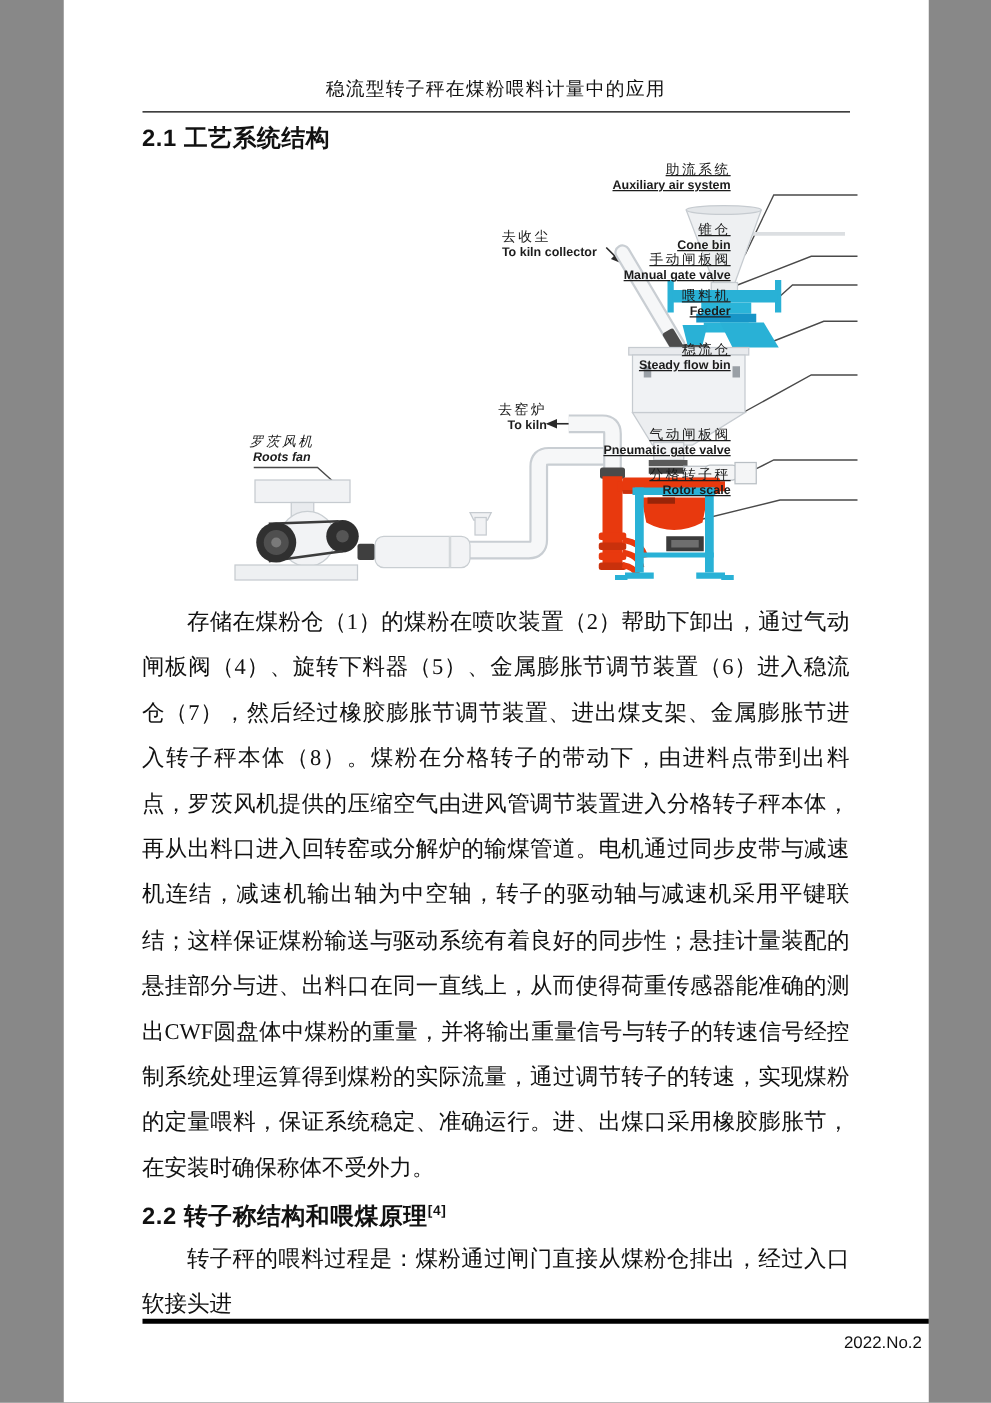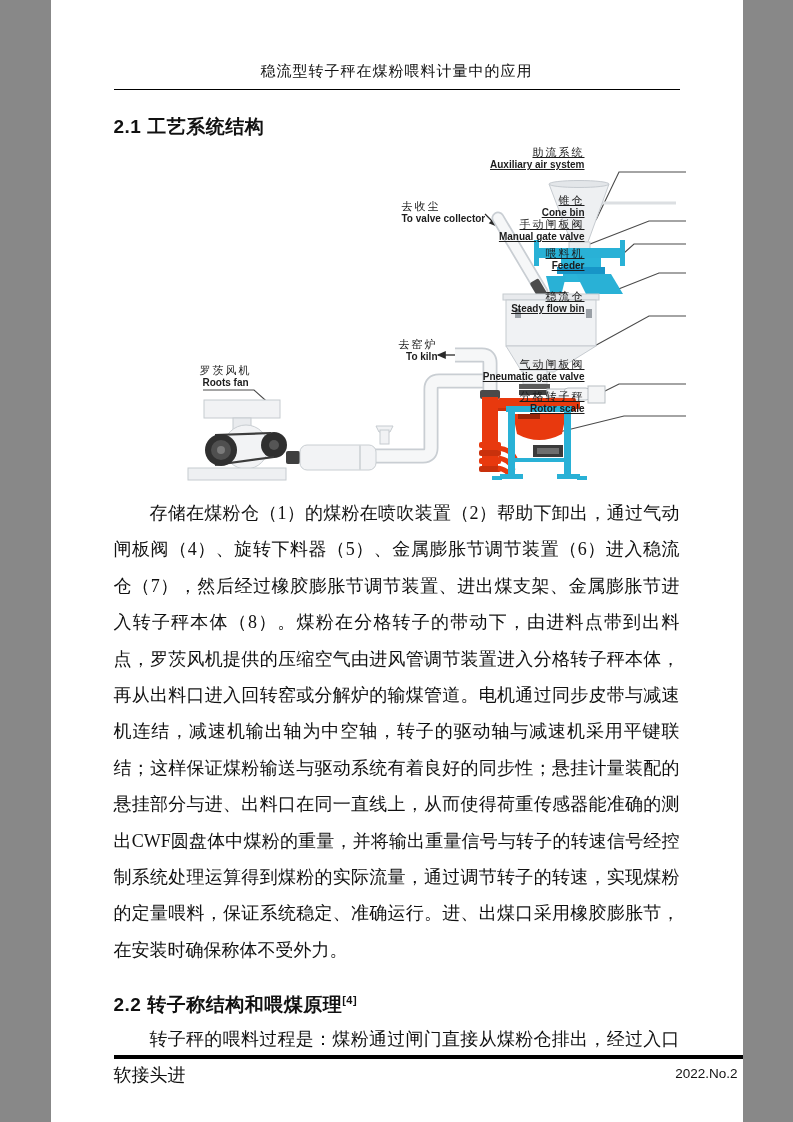--- a/index.html
+++ b/index.html
@@ -12,40 +12,40 @@
     color:#111;
     overflow:hidden;
     box-sizing:border-box;
     padding:0 63px;
   }
   
   .hdr{margin-top:62px;text-align:center;font-size:15px;letter-spacing:1px;
        padding-bottom:8px;border-bottom:1.5px solid #000;}
   
   .sec-h{font-family:"Liberation Sans","DejaVu Sans",sans-serif;
-         font-weight:bold;font-size:19px;margin:24px 0 0 0;letter-spacing:.5px;}
+         font-weight:bold;font-size:19px;margin:8px 0 0 0;letter-spacing:.5px;}
   .sec-h sup{font-size:11px;font-weight:bold;}
   
   .para{font-size:18px;line-height:36.4px;text-align:justify;
         text-indent:2em;margin:8px 0 0 0;}
   .para.intro{line-height:36px;margin-top:9px;}
   .para.last{margin-top:3px;line-height:36px;}
   
   .fig{position:relative;height:345px;margin-top:2px;}
   .fig svg{position:absolute;left:0;top:0;}
   .lbl{position:absolute;font-family:"Liberation Sans","DejaVu Sans",sans-serif;
        line-height:1.18;color:#1c1c1c;}
   .lbl .zh{font-size:11px;letter-spacing:2px;display:block;}
   .lbl .en{font-size:10px;font-weight:bold;display:block;letter-spacing:0;}
   .lbl.right{right:95px;text-align:right;text-decoration:underline;}
   .r1{top:4px;} .r2{top:52px;} .r3{top:76px;} .r4{top:105px;}
   .r5{top:148px;} .r6{top:216px;} .r7{top:248px;}
   .lbl.dust{left:288px;top:58px;width:92px;}
   .lbl.kiln{left:272px;top:196px;width:52px;text-align:right;}
-  .lbl.fan{left:84px;top:222px;width:56px;text-align:center;}
+  .lbl.fan{left:84px;top:222px;width:56px;text-align:center;font-style:italic;}
   .caption{font-family:"Liberation Sans","DejaVu Sans",sans-serif;
            font-weight:bold;font-size:16.5px;text-align:center;margin-top:3px;}
   
   .footer{position:absolute;top:1055px;left:63px;width:667px;
           border-top:4px solid #000;padding-top:5px;
           font-family:"Liberation Sans","DejaVu Sans",sans-serif;font-size:13.5px;}
   .footer .pg{display:block;text-align:right;}
   .footer .issue{position:absolute;right:43px;top:7px;}
 </style>
 </head>
@@ -215,21 +215,21 @@
       <span class="zh">气动闸板阀</span>
       <span class="en">Pneumatic gate valve</span>
     </div>
     <div class="lbl right r7">
       <span class="zh">分格转子秤</span>
       <span class="en">Rotor scale</span>
     </div>
 
     <div class="lbl dust">
       <span class="zh">去收尘</span>
-      <span class="en">To valve collector</span>
+      <span class="en">To kiln collector</span>
     </div>
     <div class="lbl kiln">
       <span class="zh">去窑炉</span>
       <span class="en">To kiln</span>
     </div>
     <div class="lbl fan">
       <span class="zh">罗茨风机</span>
       <span class="en">Roots fan</span>
     </div>
   </div>

